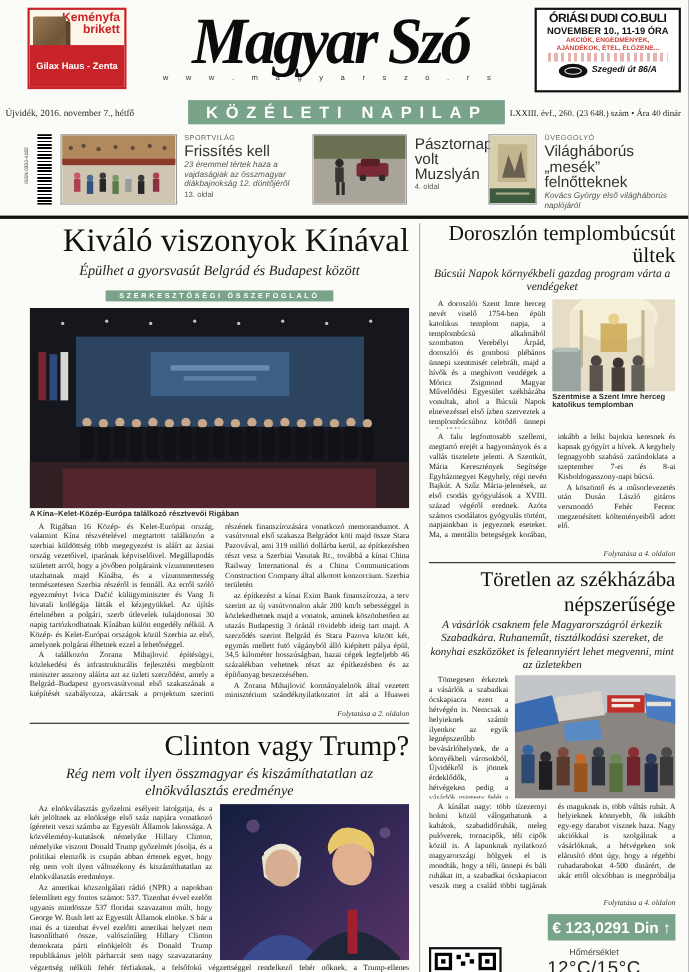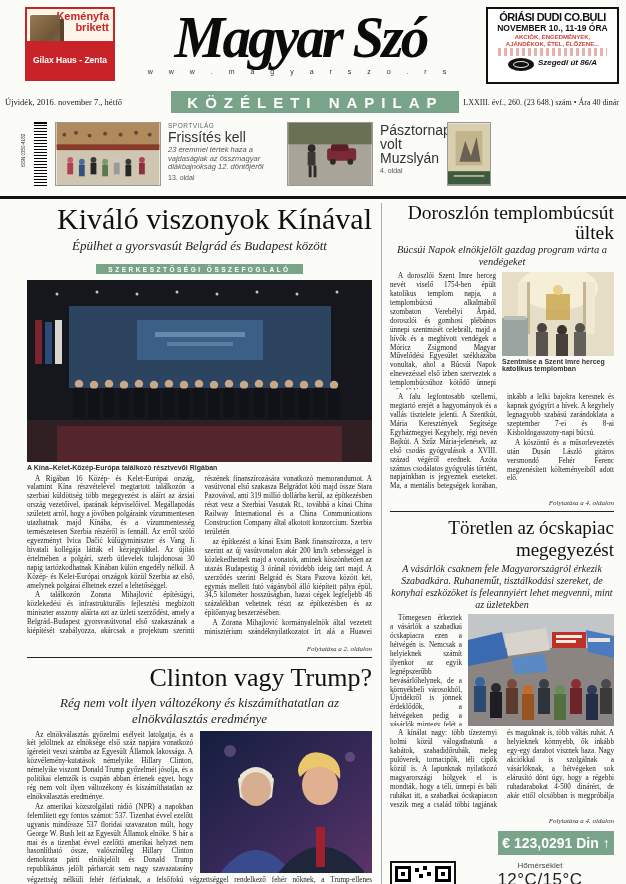--- a/index.html
+++ b/index.html
@@ -188,20 +188,25 @@
       <div class="tz-page">4. oldal</div>
     </div>
 
     <svg class="tz-photo" width="44" height="64" viewBox="0 0 44 64">
       <rect width="44" height="64" fill="#d8cfae"></rect>
       <rect x="8" y="8" width="28" height="36" fill="#c2b58e"></rect>
       <path d="M12 40 L18 18 L24 34 L30 14 L34 40 Z" fill="#6a6152"></path>
       <rect y="50" width="44" height="14" fill="#3d5a3c"></rect>
       <rect x="6" y="54" width="32" height="2" fill="#d8cfae" opacity="0.7"></rect>
     </svg>
+    <div class="tz-text" style="width:128px">
+      <div class="tz-kicker">ÜVEGGOLYÓ</div>
+      <div class="tz-title">Világháborús „mesék” felnőtteknek</div>
+      <div class="tz-desc">Kovács György első világháborús naplójáról</div>
+    </div>
   </div>
 
   <div class="main">
 
     <div class="col-left">
 
       <div class="headline h-lead">Kiváló viszonyok Kínával</div>
       <div class="subhead sh-lead">Épülhet a gyorsvasút Belgrád és Budapest között</div>
       <div class="badge-wrap"><span class="badge">SZERKESZTŐSÉGI ÖSSZEFOGLALÓ</span></div>
 
@@ -262,21 +267,21 @@
         <p>A találkozón Zorana Mihajlović építésügyi, közlekedési és infrastrukturális fejlesztési megbízott miniszter asszony aláírta azt az üzleti szerződést, amely a Belgrád–Budapest gyorsvasútvonal első szakaszának a kiépítését szabályozza, akárcsak a projektum szerinti részének finanszírozására vonatkozó memorandumot. A vasútvonal első szakasza Belgrádot köti majd össze Stara Pazovával, ami 319 millió dollárba kerül, az építkezésben részt vesz a Szerbiai Vasutak Rt., továbbá a kínai China Railway International és a China Communications Construction Company által alkotott konzorcium. Szerbia területén</p>
         <p>az építkezést a kínai Exim Bank finanszírozza, a terv szerint az új vasútvonalon akár 200 km/h sebességgel is közlekedhetnek majd a vonatok, aminek köszönhetően az utazás Budapestig 3 óránál rövidebb ideig tart majd. A szerződés szerint Belgrád és Stara Pazova között két, egymás mellett futó vágányból álló kiépített pálya épül, 34,5 kilométer hosszúságban, hazai cégek legfeljebb 46 százalékban vehetnek részt az építkezésben és az építőanyag beszerzésében.</p>
         <p>A Zorana Mihajlović kormányalelnök által vezetett minisztérium szándéknyilatkozatot írt alá a Huawei kompánia illetékeseivel is, amelynek értelmében a szerbiai vasúti, közúti, légi és folyami közlekedést kiszolgáló telekommunikációs megoldások megvalósításakor mindent lefedő együttműködésre — tudástranszfer, szerb közlekedési szakemberek továbbképzése — szándékát fejezte ki mindkét fél.</p>
 
       </div>
       <div class="continuation">Folytatása a 2. oldalon</div>
 
       <div class="rule"></div>
 
       <div class="headline h-clinton">Clinton vagy Trump?</div>
-      <div class="subhead sh-clinton">Rég nem volt ilyen változékony és kiszámíthatatlan az elnökválasztás eredménye</div>
+      <div class="subhead sh-clinton">Rég nem volt ilyen összmagyar és kiszámíthatatlan az elnökválasztás eredménye</div>
 
       <div class="clinton-row">
         <div class="clinton-textcol body-text">
           <p>Az elnökválasztás győzelmi esélyeit latolgatja, és a két jelöltnek az elnöksége első száz napjára vonatkozó ígéreteit veszi számba az Egyesült Államok lakossága. A közvélemény-kutatások némelyike Hillary Clinton, némelyike viszont Donald Trump győzelmét jósolja, és a politikai elemzők is csupán abban értenek egyet, hogy rég nem volt ilyen változékony és kiszámíthatatlan az elnökválasztás eredménye.</p>
           <p>Az amerikai közszolgálati rádió (NPR) a napokban felemlített egy fontos számot: 537. Tizenhat évvel ezelőtt ugyanis mindössze 537 floridai szavazaton múlt, hogy George W. Bush lett az Egyesült Államok elnöke. S bár a mai és a tizenhat évvel ezelőtti amerikai helyzet nem hasonlítható össze, valószínűleg Hillary Clinton demokrata párti elnökjelölt és Donald Trump republikánus jelölt párharcát sem nagy szavazatarány dönti el. Elemzők szerint öt társadalmi csoportnak van, vagy lesz döntő befolyása a választási eredmények alakulására: az egyetemi</p>
         </div>
         <svg width="172" height="142" viewBox="0 0 172 142">
           <defs>
             <linearGradient id="ctbg" x1="0" y1="0" x2="1" y2="1">
               <stop offset="0" stop-color="#141e3e"></stop>
@@ -298,21 +303,21 @@
         </svg>
       </div>
 
       <div class="clinton-tail">végzettség nélküli fehér férfiaknak, a felsőfokú végzettséggel rendelkező fehér nőknek, a Trump-ellenes republikánusoknak, a Puerto Ricó-iaknak és a mormonoknak.</div>
 
     </div>
 
     <div class="col-right">
 
       <div class="headline h-right">Doroszlón templombúcsút ültek</div>
-      <div class="subhead sh-right">Búcsúi Napok elnökjelölt gazdag program várta a vendégeket</div>
+      <div class="subhead sh-right">Búcsúi Napok környékbeli gazdag program várta a vendégeket</div>
 
       <div class="dorosz-row">
         <div class="dorosz-textcol body-text">
           <p>A doroszlói Szent Imre herceg nevét viselő 1754-ben épült katolikus templom napja, a templombúcsú alkalmából szombaton Verebélyi Árpád, doroszlói és gombosi plébános ünnepi szentmisét celebrált, majd a hívők és a meghívott vendégek a Móricz Zsigmond Magyar Művelődési Egyesület székházába vonultak, ahol a Búcsúi Napok elnevezéssel első ízben szerveztek a templombúcsúhoz kötődő ünnepi művelődési programot.</p>
 
         </div>
         <div class="dorosz-photo-wrap">
           <svg width="112" height="84" viewBox="0 0 112 84">
             <rect width="112" height="84" fill="#e6ddc6"></rect>
             <ellipse cx="56" cy="16" rx="40" ry="22" fill="#f6efd8"></ellipse>
@@ -338,21 +343,21 @@
       </div>
 
       <div class="body-cols dorosz-rest">
         <p>A falu legfontosabb szellemi, megtartó erejét a hagyományok és a vallás tisztelete jelenti. A Szentkút, Mária Keresztények Segítsége Egyházmegyei Kegyhely, régi nevén Bajkút. A Szűz Mária-jelenések, az első csodás gyógyulások a XVIII. század végéről erednek. Azóta számos csodálatos gyógyulás történt, napjainkban is jegyeznek eseteket. Ma, a mentális betegségek korában, inkább a lelki bajokra keresnek és kapnak gyógyírt a hívek. A kegyhely legnagyobb szabású zarándoklata a szeptember 7-ei és 8-ai Kisboldogasszony-napi búcsú.</p>
         <p>A köszöntő és a műsorlevezetés után Dusán László gitáros versmondó Fehér Ferenc megzenésített költeményeiből adott elő.</p>
       </div>
       <div class="continuation">Folytatása a 4. oldalon</div>
 
       <div class="rule"></div>
 
-      <div class="headline h-flea">Töretlen az ócskapiac megegyezést</div>
+      <div class="headline h-flea">Töretlen az székházába népszerűsége</div>
       <div class="subhead sh-flea">A vásárlók csaknem fele Magyarországról érkezik Szabadkára. Ruhaneműt, tisztálkodási szereket, de konyhai eszközöket is feleannyiért lehet megvenni, mint az üzletekben</div>
 
       <div class="flea-row">
         <div class="flea-textcol body-text">
           <p>Tömegesen érkeztek a vásárlók a szabadkai ócskapiacra ezen a hétvégén is. Nemcsak a helyieknek számít ilyenkor az egyik legnépszerűbb bevásárlóhelynek, de a környékbeli városokból, Újvidékről is jönnek érdeklődők, a hétvégeken pedig a vásárlók mintegy felét a szomszédos Magyarországról érkezők teszik ki. A határon túlról főleg ruhaneműért jönnek át, a helyiek pedig a ruhákon kívül előszeretettel vásárolnak élelmiszert is.</p>
         </div>
         <svg width="146" height="112" viewBox="0 0 146 112">
           <rect width="146" height="112" fill="#8a8580"></rect>
           <rect width="146" height="34" fill="#c2c6c9"></rect>
           <polygon points="0,26 34,18 40,44 0,52" fill="#3a6ab0"></polygon>

